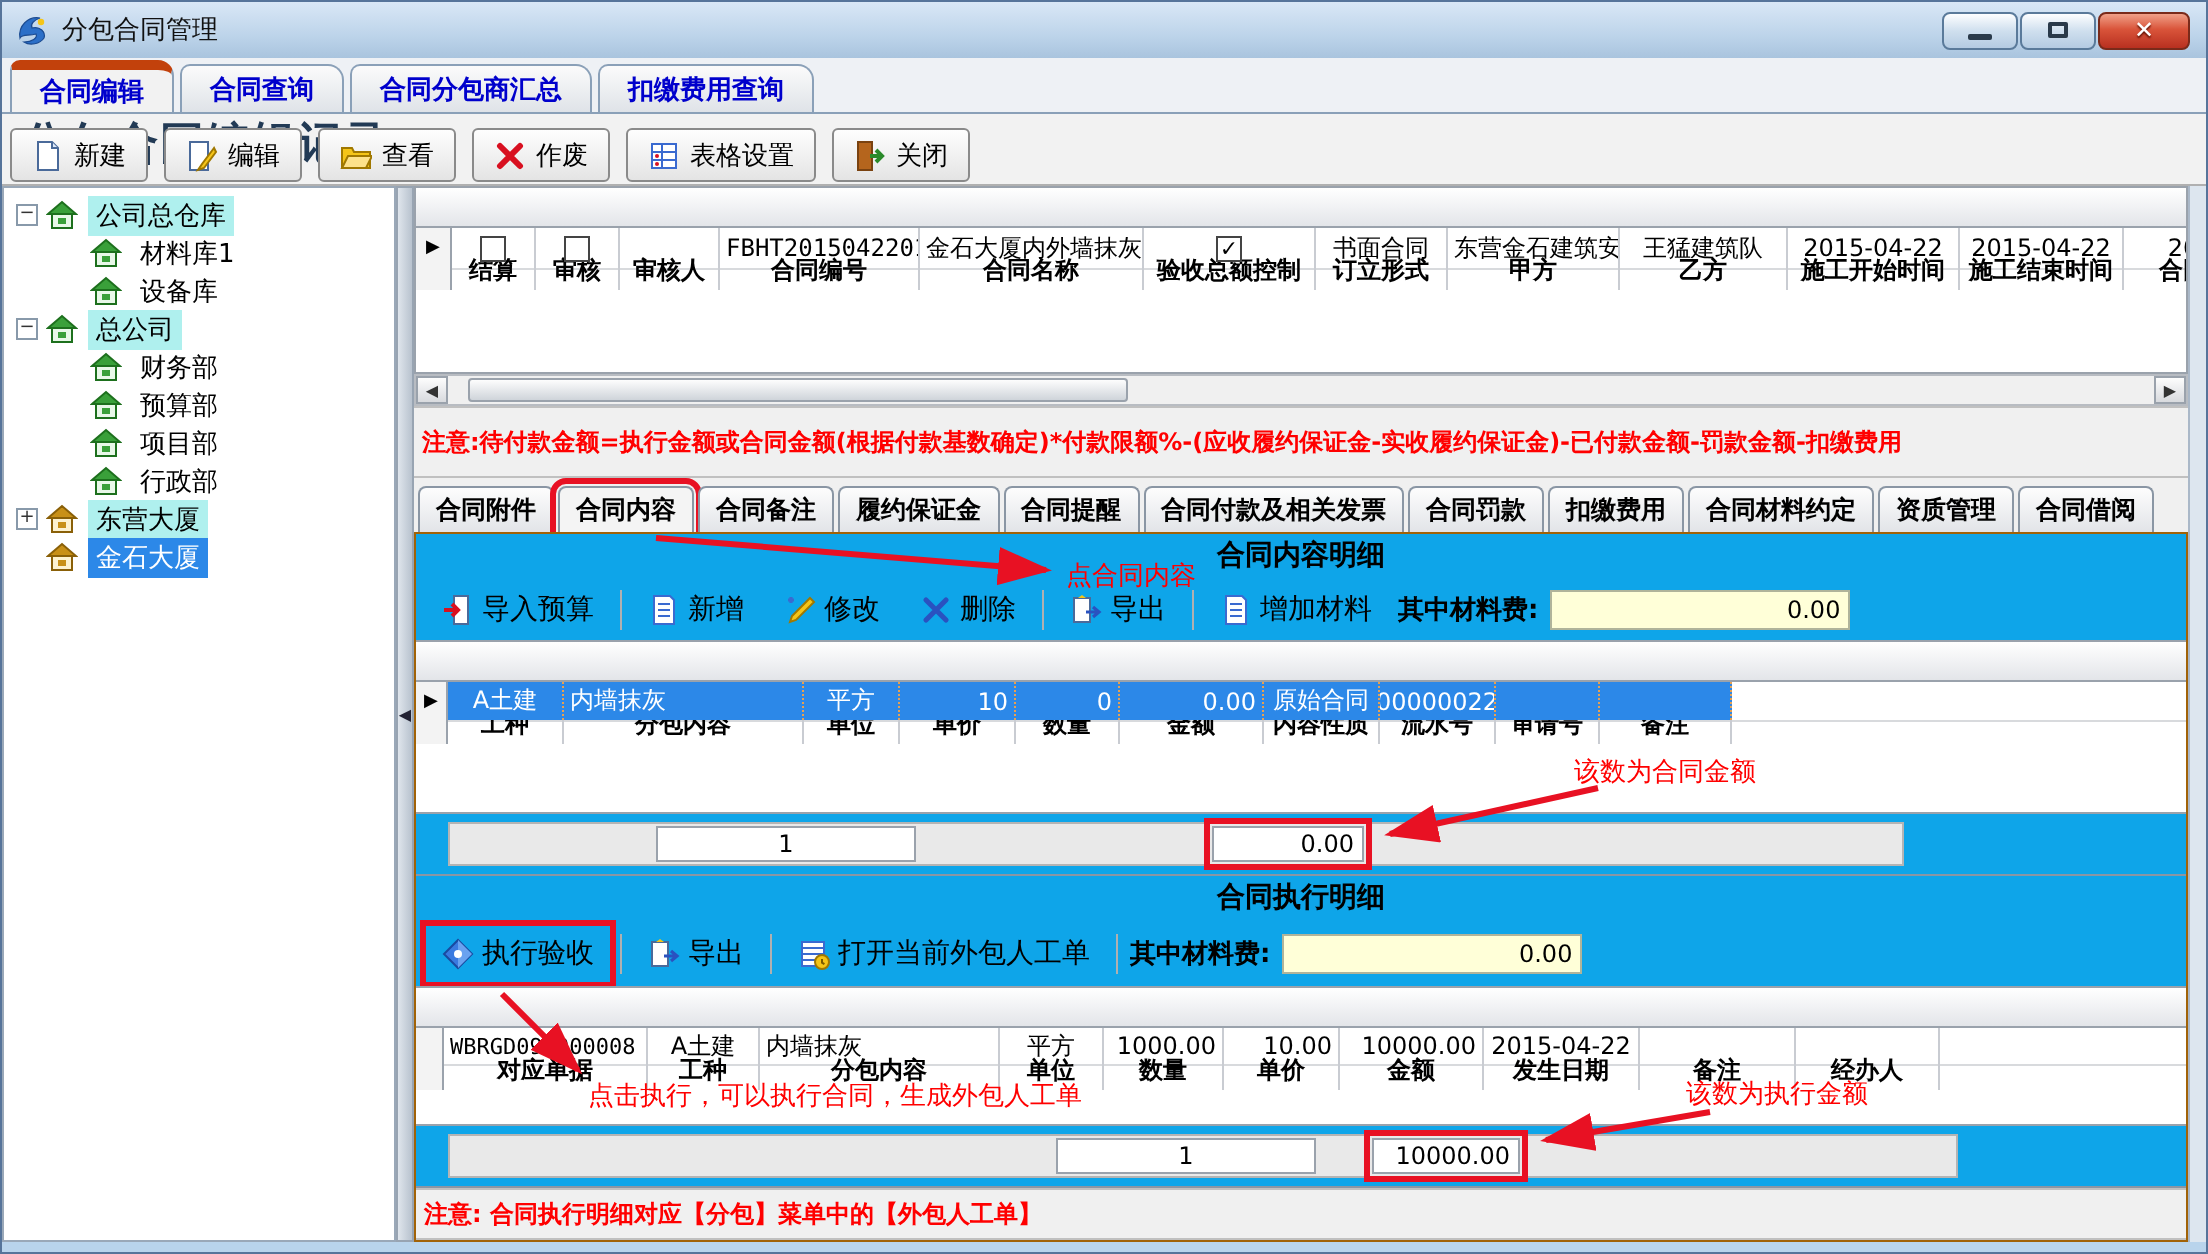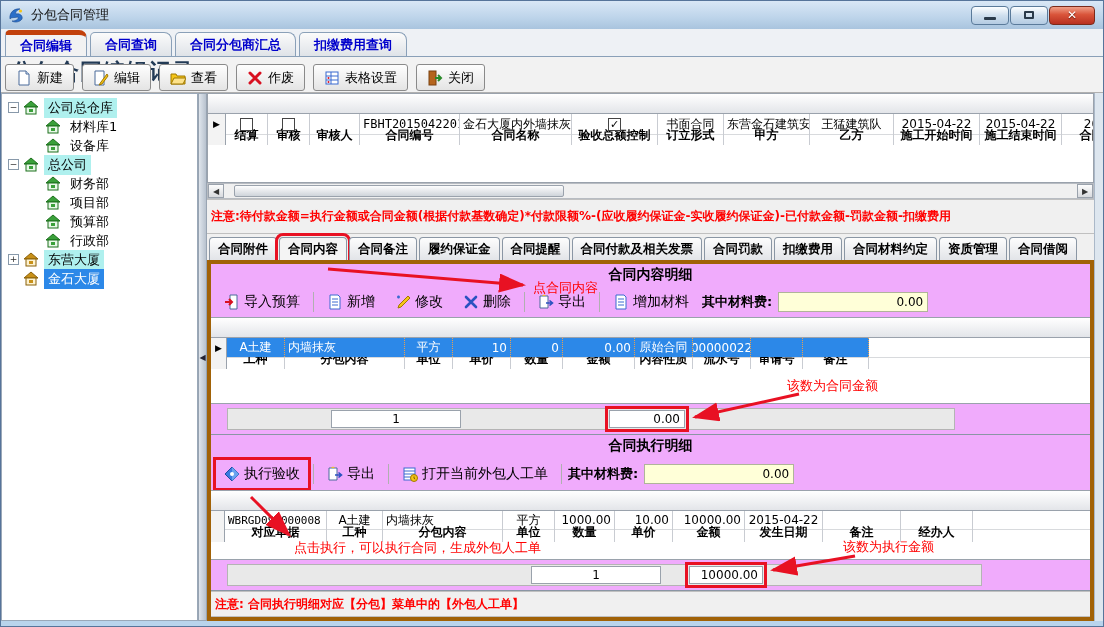--- a/index.html
+++ b/index.html
@@ -91,21 +91,21 @@
                background:#f0f0f0; border-bottom:1px solid #c0c0c0; padding:0 4px; }
   .note1 { height:36px; border-top:1px solid #c0c0c0; }
 
   
   .subtabs { height:27px; display:flex; align-items:flex-end; padding-left:2px; }
   .stab { height:23px; padding:0 8px; margin-right:2px; display:flex; align-items:center;
           font-size:12.5px; font-weight:bold; color:#000; background:linear-gradient(#fdfdfd,#e2e4e8);
           border:1px solid #8a96a4; border-bottom:none; border-radius:4px 4px 0 0; cursor:pointer;}
   .stab.active { background:#f4f4f4; }
 
-  .tabpage { flex:1; border:4px solid #a16207; background:#f0abfc; display:flex; flex-direction:column; }
+  .tabpage { flex:1; border:1px solid #a16207; background:#0ea5e9; display:flex; flex-direction:column; }
   .panel-title { height:22px; display:flex; align-items:center; justify-content:center;
                  font-size:14px; font-weight:bold; color:#000; }
   .sec-toolbar { display:flex; align-items:center; gap:6px; padding:0 6px; }
   .flatbtn { height:26px; padding:0 6px; display:flex; align-items:center; gap:4px; font-size:14px;
              background:transparent; border:1px solid transparent; cursor:pointer; }
   .flatbtn svg { width:16px; height:16px; }
   .vsep { width:1px; height:20px; background:#b0b0b0; }
   .fee-label { font-size:13px; font-weight:bold; }
   .fee-box { width:150px; height:20px; background:#ffffd8; border:1px solid #b0b49a; font-size:12px;
              display:flex; align-items:center; justify-content:flex-end; padding:0 4px; }
@@ -261,31 +261,31 @@
         <span class="lbl">财务部</span>
       </div>
       <div class="tree-item">
         <span class="spacer"></span>
           <span class="spacer2"></span>
         <svg viewBox="0 0 16 15">
             <path d="M1 7 L8 1 L15 7 Z" fill="#3aa03a" stroke="#1d701d"></path>
             <rect x="3" y="7" width="10" height="7" fill="#e8f8e8" stroke="#1d701d"></rect>
             <rect x="6" y="9" width="4" height="3" fill="#3aa03a"></rect>
           </svg>
-        <span class="lbl">项目部</span>
+        <span class="lbl">预算部</span>
       </div>
       <div class="tree-item">
         <span class="spacer"></span>
           <span class="spacer2"></span>
         <svg viewBox="0 0 16 15">
             <path d="M1 7 L8 1 L15 7 Z" fill="#3aa03a" stroke="#1d701d"></path>
             <rect x="3" y="7" width="10" height="7" fill="#e8f8e8" stroke="#1d701d"></rect>
             <rect x="6" y="9" width="4" height="3" fill="#3aa03a"></rect>
           </svg>
-        <span class="lbl">预算部</span>
+        <span class="lbl">项目部</span>
       </div>
       <div class="tree-item">
         <span class="spacer"></span>
           <span class="spacer2"></span>
         <svg viewBox="0 0 16 15">
             <path d="M1 7 L8 1 L15 7 Z" fill="#3aa03a" stroke="#1d701d"></path>
             <rect x="3" y="7" width="10" height="7" fill="#e8f8e8" stroke="#1d701d"></rect>
             <rect x="6" y="9" width="4" height="3" fill="#3aa03a"></rect>
           </svg>
         <span class="lbl">行政部</span>

